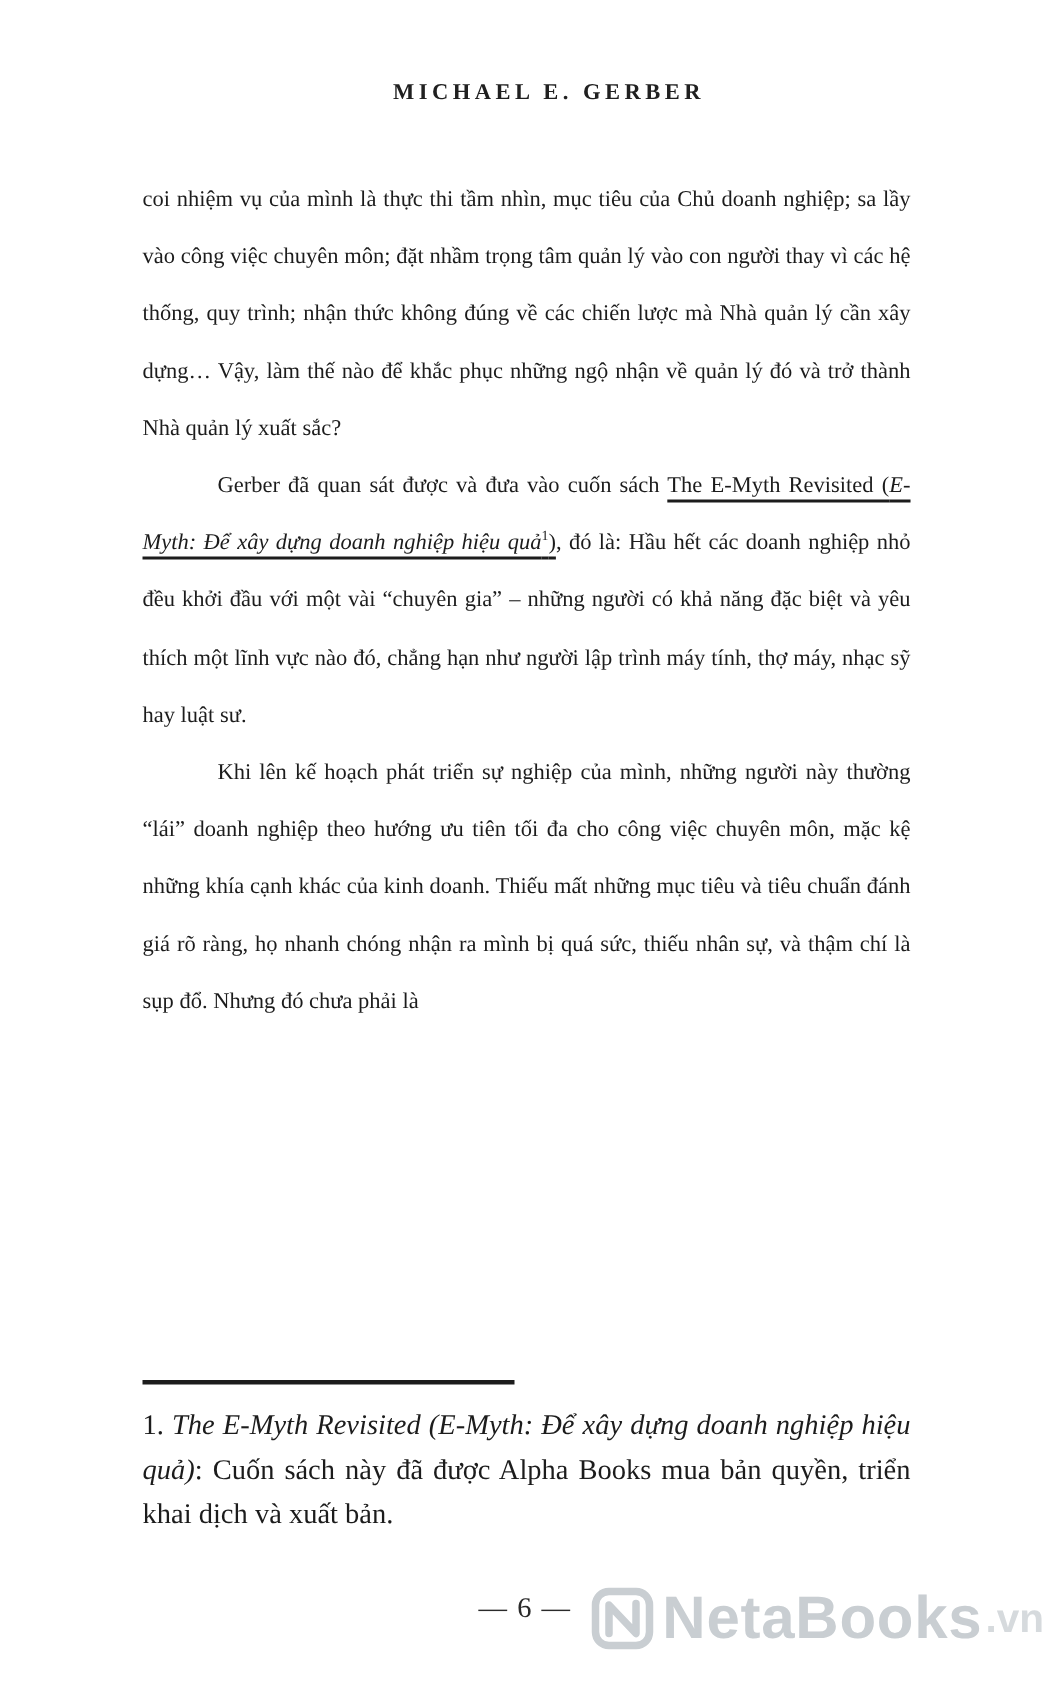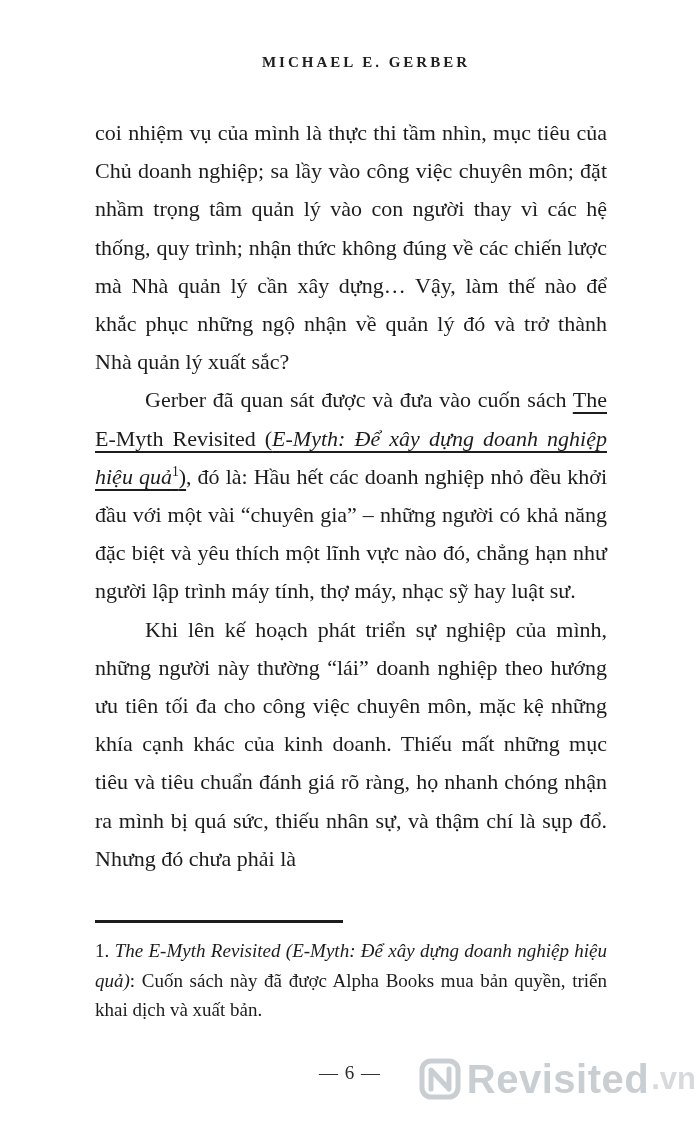--- a/index.html
+++ b/index.html
@@ -16,21 +16,21 @@
   .book-header {
     position:absolute; top:54px; left:16px; width:100%;
     text-align:center;
     font-size:15px; font-weight:bold;
     letter-spacing:3px;
     color:#202020;
   }
 
   .content {
     position:absolute; top:114px; left:95px; width:512px;
-    font-size:22px; line-height:38.2px;
+    font-size:15px; line-height:38.2px;
     text-align:justify;
     text-justify:inter-word;
   }
   .content p { margin:0; }
   .content p.indent { text-indent:50px; }
 
   .italic { font-style:italic; }
   .book-title {
     text-decoration:underline;
     text-underline-offset:5px;
@@ -59,21 +59,21 @@
     display:flex; align-items:center;
     font-family:"Liberation Sans","DejaVu Sans",sans-serif;
     user-select:none;
     pointer-events:none;
   }
   .watermark .logo { width:46px; height:46px; margin-right:4px; }
   .watermark .brand {
     font-size:40px; font-weight:bold; color:#c9ced2; letter-spacing:0.5px;
   }
   .watermark .tld {
-    font-size:31px; font-weight:bold; color:#d6dadd; margin-left:2px;
+    font-size:27px; font-weight:bold; color:#d6dadd; margin-left:2px;
   }
 </style>
 </head>
 <body>
 
 <div class="page">
 
   <div class="book-header">MICHAEL E. GERBER</div>
 
   <div class="content">
@@ -98,17 +98,17 @@
     <span>1. </span><span class="italic">The E-Myth Revisited (E-Myth: Để xây dựng doanh nghiệp hiệu quả)</span><span>: Cuốn sách này đã được Alpha Books mua bản quyền, triển khai dịch và xuất bản.</span>
   </div>
 
   <div class="page-number">— 6 —</div>
 
   <div class="watermark">
     <svg class="logo" viewBox="0 0 46 46" aria-hidden="true">
       <rect x="5" y="5" width="36" height="36" rx="9" ry="9" fill="none" stroke="#c9ced2" stroke-width="5"></rect>
       <path d="M14 33 V14 L32 33 V13" fill="none" stroke="#c9ced2" stroke-width="5" stroke-linecap="round" stroke-linejoin="round"></path>
     </svg>
-    <span class="brand">Revisited</span>
+    <span class="brand">NetaBooks</span>
     <span class="tld">.vn</span>
   </div>
 
 </div>
 
 </body></html>

